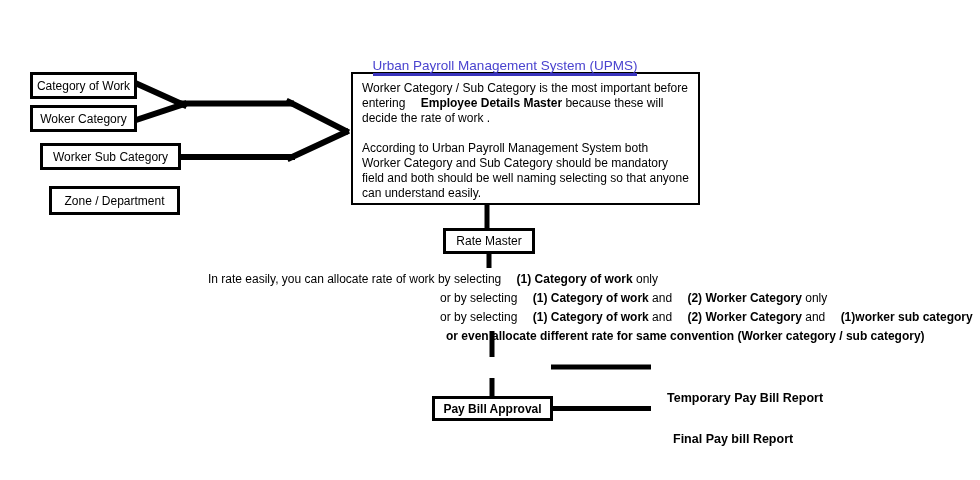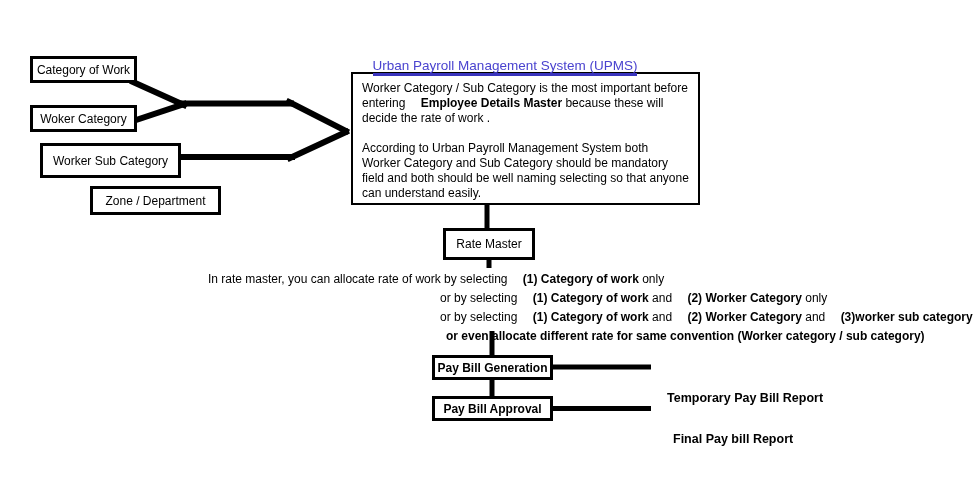--- a/index.html
+++ b/index.html
@@ -14,32 +14,32 @@
     display:inline-block;font-size:13.5px;font-weight:normal;
     color:var(--title-text,#4a43cf);
     border-bottom:3px solid var(--title-underline,#3a34bd);
     letter-spacing:0;margin-top:46px;
   }
   .node{
     position:absolute;box-sizing:border-box;background:#fff;border:3px solid #000;
     display:flex;align-items:center;justify-content:center;
     font-size:12px;white-space:nowrap;z-index:1;
   }
-  .b1{left:30px;top:56px;width:107px;height:27px;}
+  .b1{left:30px;top:72px;width:107px;height:27px;}
   .b2{left:30px;top:105px;width:107px;height:27px;}
-  .b3{left:40px;top:143px;width:141px;height:35px;}
-  .b4{left:49px;top:186px;width:131px;height:29px;margin-left:41px;}
+  .b3{left:40px;top:143px;width:141px;height:27px;}
+  .b4{left:49px;top:186px;width:131px;height:29px;}
   .info{
     position:absolute;left:351px;top:72px;width:349px;height:133px;
     box-sizing:border-box;background:#fff;border:2px solid #000;
     padding:7px 9px;font-size:12px;line-height:15px;z-index:1;
   }
   .info p{margin:0;}
   .info p.p1{margin-bottom:15px;}
-  .rate{left:443px;top:228px;width:92px;height:32px;}
+  .rate{left:443px;top:228px;width:92px;height:26px;}
   .rline{position:absolute;font-size:12px;line-height:13px;white-space:nowrap;z-index:1;}
   .l1{left:208px;top:273px;}
   .l2{left:440px;top:292px;}
   .l3{left:440px;top:311px;}
   .l4{left:446px;top:330px;font-weight:bold;}
   .pbg{left:432px;top:355px;width:121px;height:25px;font-weight:bold;}
   .pba{left:432px;top:396px;width:121px;height:25px;font-weight:bold;}
   .rlabel{position:absolute;font-size:12.5px;font-weight:bold;white-space:nowrap;z-index:1;margin-top:32px;}
   .temp{left:667px;top:359px;}
   .final{left:673px;top:400px;}
@@ -78,24 +78,23 @@
   <div class="node b3">Worker Sub Category</div>
   <div class="node b4">Zone / Department</div>
 
   <div class="info">
     <p class="p1"><span>Worker Category / Sub Category is the most important before entering </span><b>Employee Details Master</b><span> because these will decide the rate of work .</span></p>
     <p class="p2">According to Urban Payroll Management System both Worker Category and Sub Category should be mandatory field and both should be well naming selecting so that anyone can understand easily.</p>
   </div>
 
   <div class="node rate">Rate Master</div>
 
-  <div class="rline l1"><span>In rate master, you can allocate rate of work by selecting </span><b>(1) Category of work</b><span> only</span></div>
+  <div class="rline l1"><span>In rate easily, you can allocate rate of work by selecting </span><b>(1) Category of work</b><span> only</span></div>
   <div class="rline l2"><span>or by selecting </span><b>(1) Category of work</b><span> and </span><b>(2) Worker Category</b><span> only</span></div>
-  <div class="rline l3"><span>or by selecting </span><b>(1) Category of work</b><span> and </span><b>(2) Worker Category</b><span> and </span><b>(3)worker sub category</b></div>
+  <div class="rline l3"><span>or by selecting </span><b>(1) Category of work</b><span> and </span><b>(2) Worker Category</b><span> and </span><b>(1)worker sub category</b></div>
   <div class="rline l4">or even allocate different rate for same convention (Worker category / sub category)</div>
 
-  <div class="node pbg">Pay Bill Generation</div>
   <div class="node pba">Pay Bill Approval</div>
 
   <div class="rlabel temp">Temporary Pay Bill Report</div>
   <div class="rlabel final">Final Pay bill Report</div>
 
 </div>
 
 </body></html>

